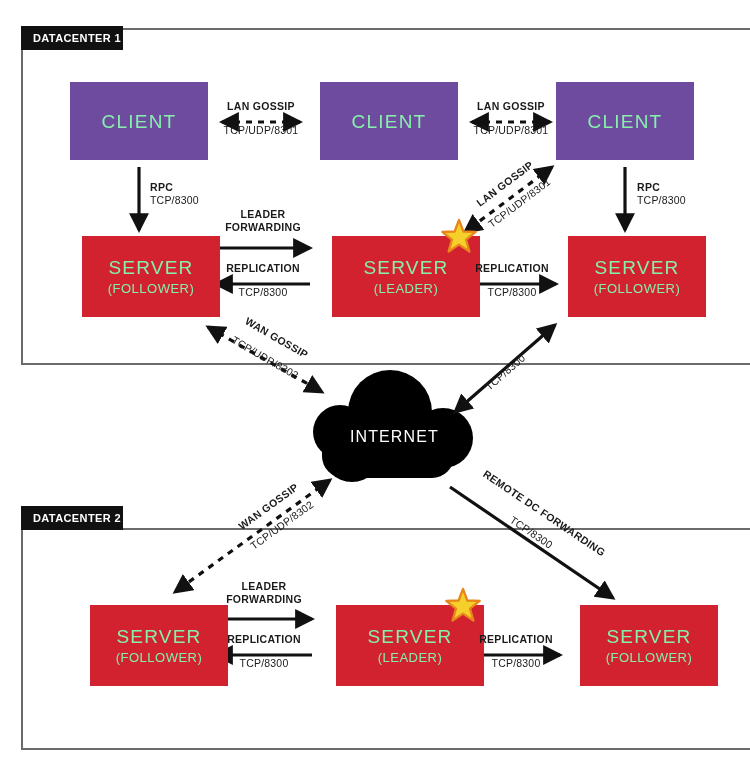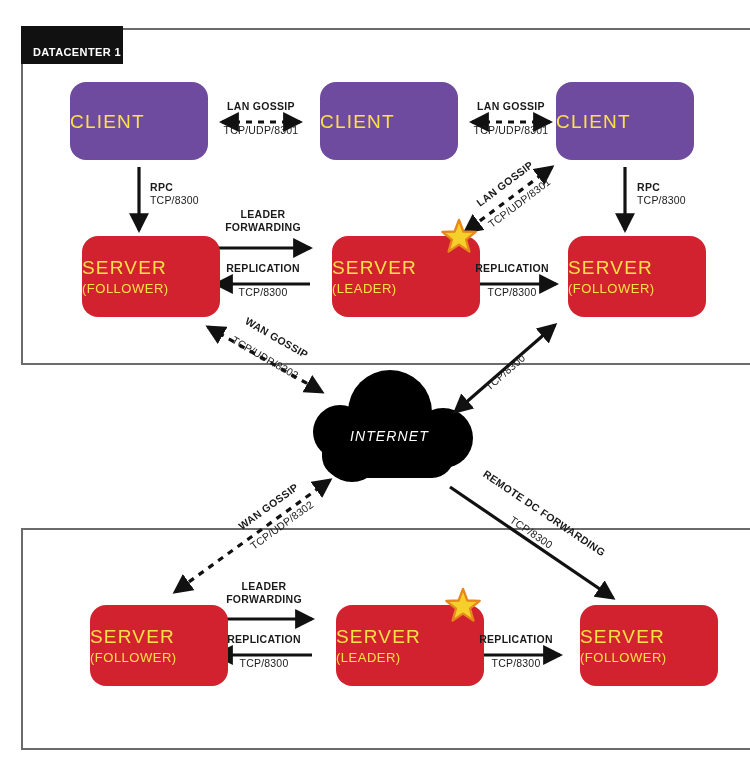--- a/index.html
+++ b/index.html
@@ -17,36 +17,36 @@
     background:transparent;
     box-sizing:border-box;
   }
   .dc-tab{
     position:absolute;
     background:#111111;
     color:#ffffff;
     font-size:11px;
     font-weight:700;
     letter-spacing:.4px;
-    padding:20px 13px 6px 12px;
+    padding:6px 13px 6px 12px;
     box-sizing:border-box;
     white-space:nowrap;
     z-index:6;
   }
 
   
   .node{
     position:absolute;
     box-sizing:border-box;
     display:flex;
     flex-direction:column;
+    align-items:center;
     justify-content:center;
-    color:#fde047;
+    color:#86efac;
     z-index:4;
-    border-radius:16px;
   }
   .node .n-title{
     font-size:19px;
     font-weight:400;
     letter-spacing:1.2px;
     line-height:1;
   }
   .node .n-sub{
     font-size:13px;
     font-weight:400;
@@ -97,25 +97,24 @@
     position:absolute;left:0;top:0;width:750px;height:762px;
     z-index:3;overflow:visible;
   }
   svg.cloudlayer{
     position:absolute;left:0;top:0;width:750px;height:762px;
     z-index:2;overflow:visible;
   }
   .cloud-text{
     position:absolute;
     color:#ffffff;
-    font-size:14px;
+    font-size:16px;
     letter-spacing:1.1px;
     z-index:5;
     white-space:nowrap;
-    font-style:italic;
   }
 </style>
 </head>
 <body>
 
 <div class="stage">
 
   <svg class="cloudlayer" viewBox="0 0 750 762">
     <g>
       <circle cx="390" cy="412" r="42" fill="#000000"></circle>
@@ -166,20 +165,23 @@
 
     <line x1="472" y1="655" x2="560" y2="655" stroke="#111111" stroke-width="3.2" marker-end="url(#ah)"></line>
   </svg>
 
   <div class="dc-frame" style="left:21px;top:28px;width:760px;height:337px;"></div>
   <div class="dc-tab" style="left:21px;top:26px;width:102px;">
     <span>DATACENTER 1</span>
   </div>
 
   <div class="dc-frame" style="left:21px;top:528px;width:760px;height:222px;"></div>
+  <div class="dc-tab" style="left:21px;top:506px;width:102px;">
+    <span>DATACENTER 2</span>
+  </div>
 
   <div class="node client" style="left:70px;top:82px;width:138px;height:78px;">
     <span class="n-title">CLIENT</span>
   </div>
   <div class="node client" style="left:320px;top:82px;width:138px;height:78px;">
     <span class="n-title">CLIENT</span>
   </div>
   <div class="node client" style="left:556px;top:82px;width:138px;height:78px;">
     <span class="n-title">CLIENT</span>
   </div>

